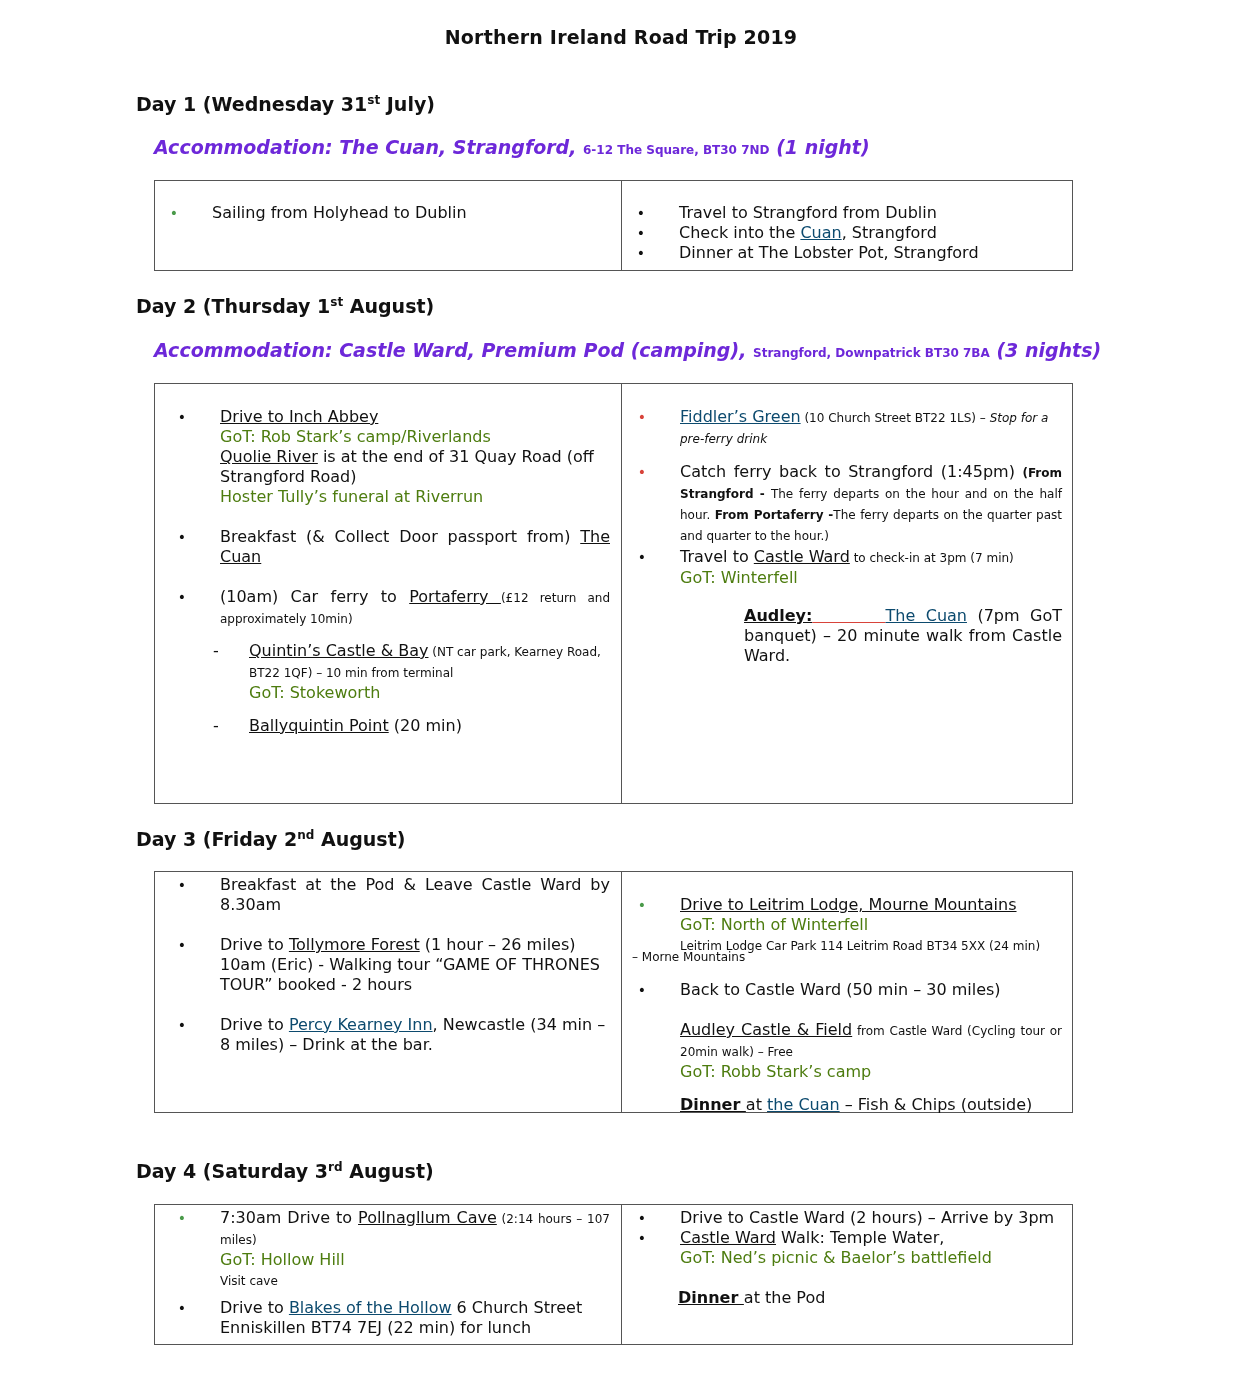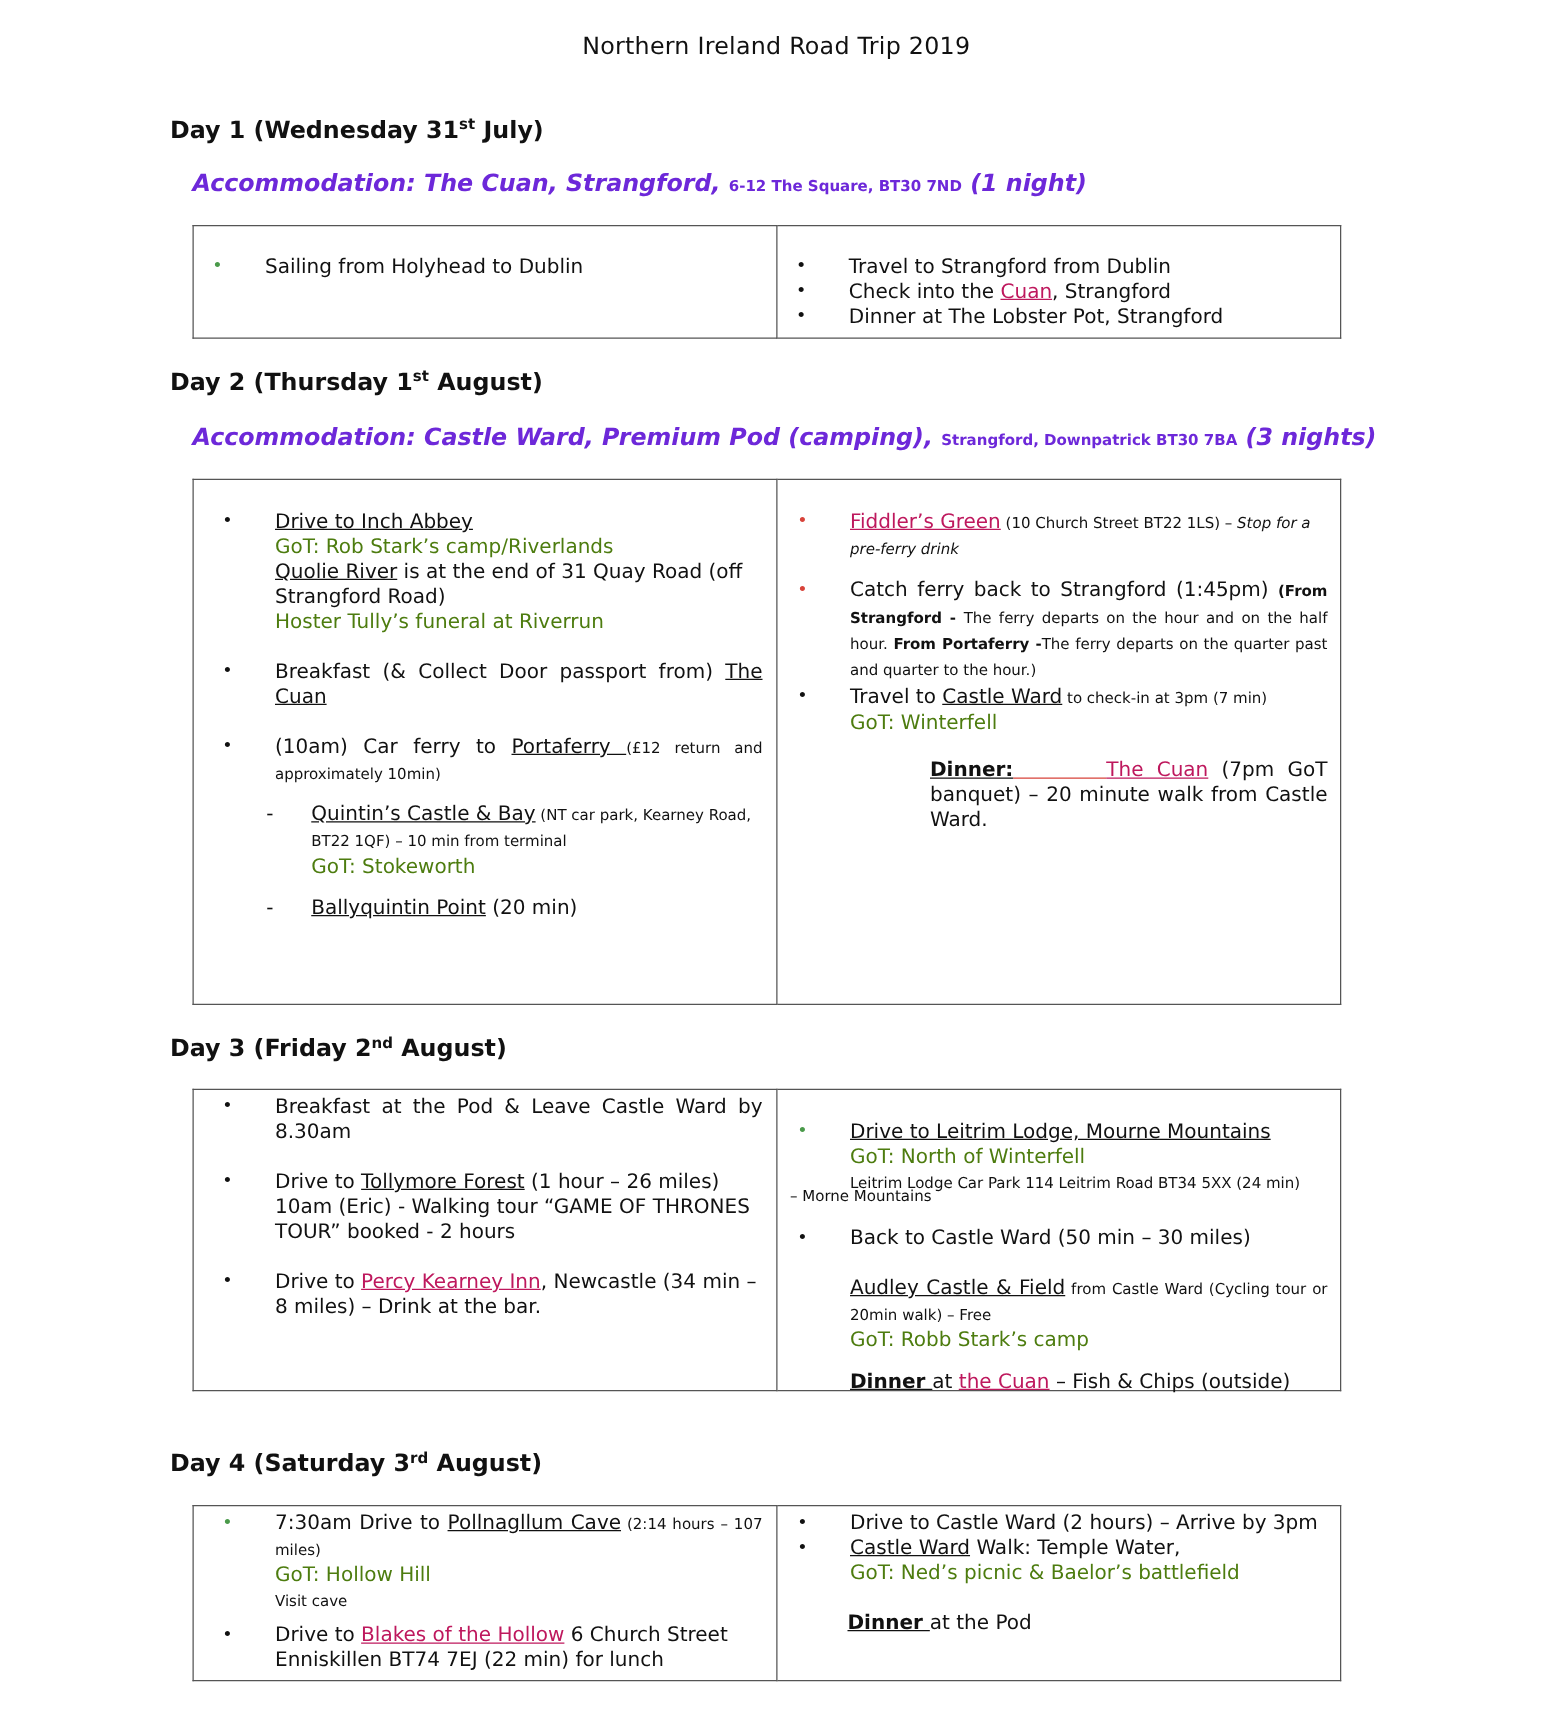--- a/index.html
+++ b/index.html
@@ -2,21 +2,21 @@
 <html><head>
 <meta charset="utf-8">
 <style>
   html, body { margin: 0; padding: 0; background: #ffffff; }
   body {
     width: 1242px; height: 1387px; position: relative; overflow: hidden;
     font-family: "DejaVu Sans", sans-serif; color: #111;
   }
   .doc-title {
     position: absolute; top: 26px; left: 0; width: 1242px; text-align: center;
-    font-weight: normal; font-size: 19px; letter-spacing: 0.2px;
+    font-weight: bold; font-size: 19px; letter-spacing: 0.2px;
   }
   .day-heading {
     position: absolute; left: 136px; font-weight: bold; font-size: 19px;
   }
   .day-heading sup { font-size: 12px; vertical-align: 7px; line-height: 0; }
   .accom {
     position: absolute; left: 154px; font-style: italic; font-size: 19px;
     font-family: "DejaVu Sans", sans-serif; font-weight: bold; color: #6d28d9;
   }
   .accom .small { font-style: normal; font-size: 12px; }
@@ -33,21 +33,21 @@
   }
   .item .bullet {
     position: absolute; left: -44px; top: 0; width: 12px; text-align: center; font-size: 14px;
   }
   .item .dash {
     position: absolute; left: -36px; top: 0;
   }
   .bullet.green { color: #4a9a4a; }
   .bullet.red { color: #d8433a; }
   .green { color: #4d7c0f; }
-  .red { color: #be185d; }
+  .red { color: #0c4a6e; }
   .u { text-decoration: underline; }
   .small { font-size: 12px; }
   .justify { text-align: justify; }
   .b { font-weight: bold; }
   .i { font-style: italic; }
 </style>
 </head>
 <body>
 
 <div class="doc-title">Northern Ireland Road Trip 2019</div>
@@ -124,21 +124,21 @@
       <div class="item justify" style="left:58px; top:78px; width:382px;">
         <span class="bullet red">•</span>
         <span>Catch ferry back to Strangford (1:45pm) </span><span class="small b">(From Strangford - </span><span class="small">The ferry departs on the hour and on the half hour.  </span><span class="small b">From Portaferry -</span><span class="small">The ferry departs on the quarter past and quarter to the hour.)</span>
       </div>
       <div class="item" style="left:58px; top:163px; width:382px;">
         <span class="bullet">•</span>
         <span>Travel to </span><span class="u">Castle Ward</span><span class="small"> to check-in at 3pm (7 min)</span><br>
         <span class="green">GoT: Winterfell</span>
       </div>
       <div class="item justify" style="left:122px; top:222px; width:318px;">
-        <span class="b u">Dinner:</span><span class="u red" style="text-decoration-color:#d8433a;">&nbsp;&nbsp;&nbsp;&nbsp;&nbsp;&nbsp;&nbsp;</span><span class="red u">The Cuan</span><span> (7pm GoT banquet) – 20 minute walk from Castle Ward.</span>
+        <span class="b u">Audley:</span><span class="u red" style="text-decoration-color:#d8433a;">&nbsp;&nbsp;&nbsp;&nbsp;&nbsp;&nbsp;&nbsp;</span><span class="red u">The Cuan</span><span> (7pm GoT banquet) – 20 minute walk from Castle Ward.</span>
       </div>
     </td>
   </tr>
 </tbody>
   </table>
 
 <div class="day-heading" style="top:828px;"><span>Day 3 (Friday 2</span><sup>nd</sup><span> August)</span></div>
 
 <table class="day-table" style="top:871px; height:242px;">
   <tbody>

